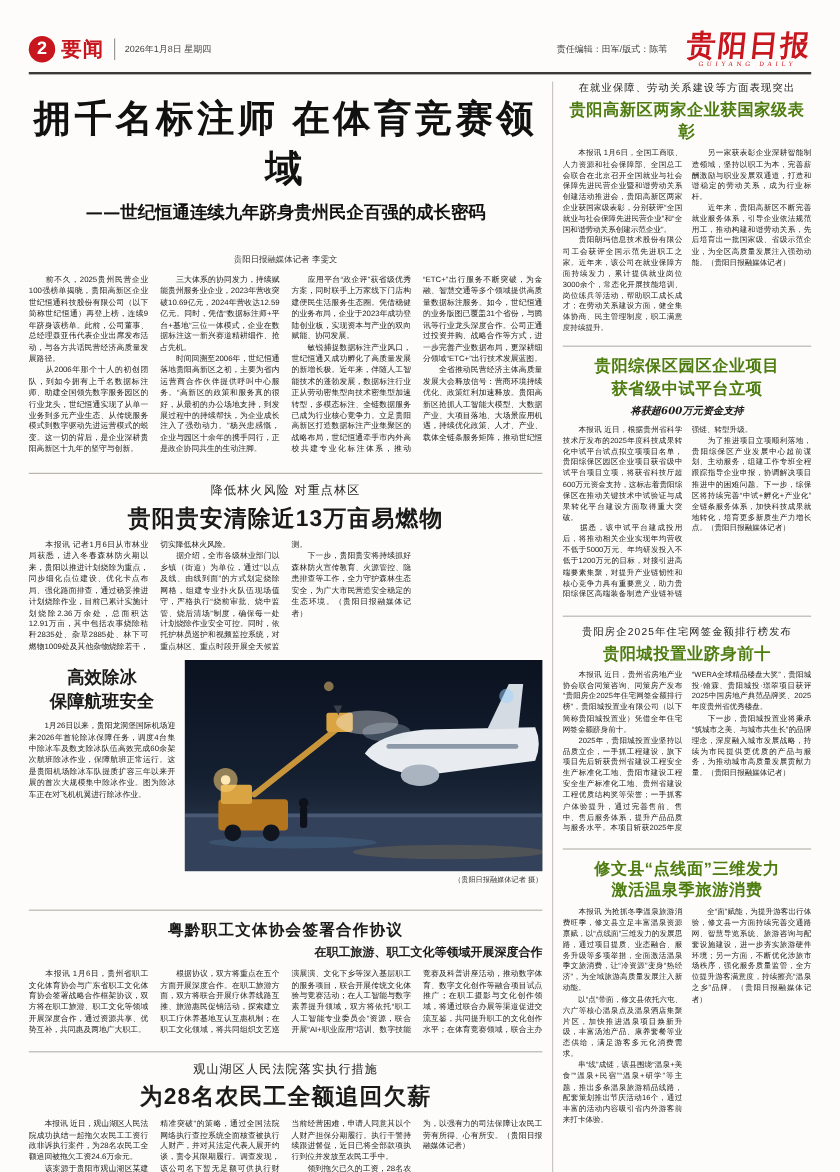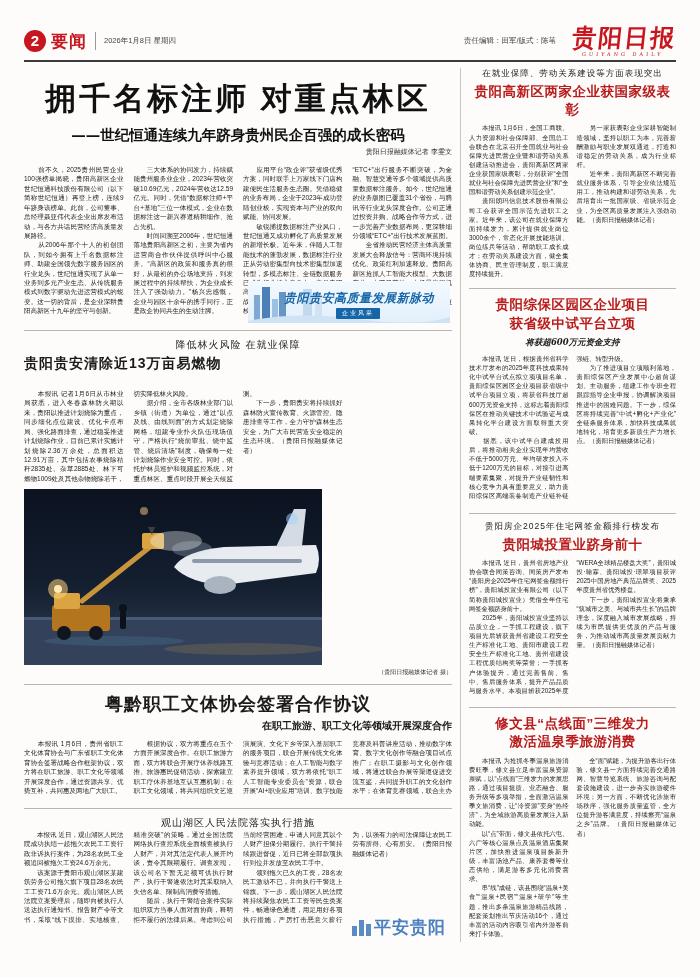--- a/index.html
+++ b/index.html
@@ -55,77 +55,77 @@
   .hrule{height:1px;background:#b9b6b0;margin:7px 0;}
   
   .lead-hl{
     text-align:center;font-size:31px;font-weight:bold;
     letter-spacing:3px;margin:10px 0 2px 0;color:#111;
   }
   .lead-sub{
     text-align:center;font-family:"DejaVu Serif", serif;font-weight:bold;
     font-size:14.5px;margin-top:6px;color:#111;
   }
-  .lead-by{text-align:right;font-size:7px;color:#333;margin-top:2px;font-family:"DejaVu Serif", serif;}
+  .lead-by{text-align:center;font-size:7px;color:#333;margin-top:24px;font-family:"DejaVu Serif", serif;}
   .lead-body-wrap{position:relative;margin-top:8px;}
   .lead-body{height:158px;column-count:4;column-gap:10px;}
   
   .banner{
     position:absolute;right:2px;bottom:0;width:202px;height:42px;
     background:linear-gradient(180deg,#f3f9ff 0%,#e2effb 100%);
     overflow:hidden;
   }
   .banner svg{position:absolute;left:0;top:0;}
   .banner-title{
     position:absolute;left:36px;top:9px;width:166px;
     color:#1565a8;font-weight:bold;font-size:12px;letter-spacing:0.5px;
     font-family:"DejaVu Serif", serif;font-style:italic;
   }
   .banner-tag{
     position:absolute;left:88px;top:27px;
     background:#1565a8;color:#fff;font-size:6px;padding:1px 6px;
     letter-spacing:2px;border-radius:1px;
   }
   
-  .fire-hl{text-align:left;font-size:14px;font-weight:bold;letter-spacing:1px;margin:3px 0 16px 0;}
+  .fire-hl{text-align:center;font-size:19px;font-weight:bold;letter-spacing:1px;margin:3px 0 5px 0;}
   .fire-body{height:96px;column-count:4;column-gap:10px;}
   
   .deice-row{display:flex;margin-top:4px;}
   .deice-art{width:122px;flex:0 0 auto;margin-right:8px;}
   .deice-hl{
     text-align:center;font-size:14.5px;font-weight:bold;
     white-space:pre-line;line-height:1.35;margin:6px 0 6px 0;
   }
   .deice-body{height:150px;}
   .photo-wrap{flex:1;}
   .photo{
     position:relative;width:298px;height:176px;
     background:linear-gradient(180deg,#0b1220 0%,#141f30 55%,#243144 78%,#2d3a4d 100%);
     overflow:hidden;
   }
   .photo-cap{font-size:6px;color:#333;text-align:right;margin-top:3px;}
   
-  .union-hl{text-align:center;font-size:18px;font-weight:bold;letter-spacing:1px;margin:4px 0 3px 0;}
+  .union-hl{text-align:center;font-size:13px;font-weight:bold;letter-spacing:1px;margin:4px 0 3px 0;}
   .union-sub{text-align:right;font-family:"DejaVu Serif", serif;font-weight:bold;font-size:10px;margin-bottom:6px;}
   .union-body{height:62px;column-count:4;column-gap:10px;}
   
   .court-wrap{position:relative;}
   .court-hl{text-align:center;font-size:19px;font-weight:bold;letter-spacing:1px;margin:3px 0 5px 0;}
   .court-body{height:102px;column-count:4;column-gap:10px;}
   .pingan{
     position:absolute;right:0;bottom:-4px;width:100px;height:30px;
     background:#fdfcfa;display:flex;align-items:flex-end;gap:3px;
   }
   .pingan-bars{display:flex;align-items:flex-end;gap:2px;}
   .pingan-bars i{display:block;background:#5a8bc4;width:5px;}
   .pingan-text{color:#4a7fc1;font-weight:bold;font-size:17px;font-family:"DejaVu Serif", serif;letter-spacing:1px;line-height:1;}
   
   .r-art .kicker{font-size:8.5px;}
   .r-hl{
-    text-align:center;font-weight:bold;color:#b91c1c;
+    text-align:center;font-weight:bold;color:#4d7c0f;
     font-size:13.5px;letter-spacing:0.5px;margin:3px 0 4px 0;
     white-space:pre-line;line-height:1.35;
   }
   .r-sub{text-align:center;font-family:"DejaVu Serif", serif;font-weight:bold;font-size:8.5px;margin-bottom:5px;font-style:italic;}
   .r-body{column-count:2;column-gap:8px;font-size:6.3px;}
   .h1r{height:158px;} .h2r{height:152px;} .h3r{height:142px;} .h4r{height:186px;}
 </style>
 </head>
 <body>
 
@@ -143,59 +143,51 @@
       <small>GUIYANG DAILY</small>
     </div>
   </div>
   <div class="hd-rule"></div>
 
   <div class="main">
 
     <div class="col-left">
 
       <article>
-        <h1 class="lead-hl">拥千名标注师 对重点林区</h1>
+        <h1 class="lead-hl">拥千名标注师 在体育竞赛领域</h1>
         <div class="lead-sub">——世纪恒通连续九年跻身贵州民企百强的成长密码</div>
         <div class="lead-by">贵阳日报融媒体记者 李雯文</div>
         <div class="lead-body-wrap">
           <div class="body-text lead-body">　　前不久，2025贵州民营企业100强榜单揭晓，贵阳高新区企业世纪恒通科技股份有限公司（以下简称世纪恒通）再登上榜，连续9年跻身该榜单。此前，公司董事、总经理聂亚伟代表企业出席发布活动，与各方共话民营经济高质量发展路径。
 　　从2006年那个十人的初创团队，到如今拥有上千名数据标注师、助建全国领先数字服务园区的行业龙头，世纪恒通实现了从单一业务到多元产业生态、从传统服务模式到数字驱动先进运营模式的蜕变。这一切的背后，是企业深耕贵阳高新区十九年的坚守与创新。
 　　三大体系的协同发力，持续赋能贵州服务业企业，2023年营收突破10.69亿元，2024年营收达12.59亿元。同时，凭借“数据标注师+平台+基地”三位一体模式，企业在数据标注这一新兴赛道精耕细作、抢占先机。
 　　时间回溯至2006年，世纪恒通落地贵阳高新区之初，主要为省内运营商合作伙伴提供呼叫中心服务。“高新区的政策和服务真的很好，从最初的办公场地支持，到发展过程中的持续帮扶，为企业成长注入了强劲动力。”杨兴忠感慨，企业与园区十余年的携手同行，正是政企协同共生的生动注脚。
 　　应用平台“政企评”获省级优秀方案，同时联手上万家线下门店构建便民生活服务生态圈。凭借稳健的业务布局，企业于2023年成功登陆创业板，实现资本与产业的双向赋能、协同发展。
 　　敏锐捕捉数据标注产业风口，世纪恒通又成功孵化了高质量发展的新增长极。近年来，伴随人工智能技术的蓬勃发展，数据标注行业正从劳动密集型向技术密集型加速转型，多模态标注、全链数据服务已成为行业核心竞争力。立足贵阳高新区打造数据标注产业集聚区的战略布局，世纪恒通牵手市内外高校共建专业化标注体系，推动“ETC+”出行服务不断突破，为金融、智慧交通等多个领域提供高质量数据标注服务。如今，世纪恒通的业务版图已覆盖31个省份，与腾讯等行业龙头深度合作。公司正通过投资并购、战略合作等方式，进一步完善产业数据布局，更深耕细分领域“ETC+”出行技术发展蓝图。
 　　全省推动民营经济主体高质量发展大会释放信号：营商环境持续优化、政策红利加速释放。贵阳高新区抢抓人工智能大模型、大数据产业、大项目落地、大场景应用机遇，持续优化政策、人才、产业、载体全链条服务矩阵，推动世纪恒通等民营企业在高质量发展赛道上行稳致远。</div>
 
-          <div class="banner">
-            <svg width="202" height="42" viewBox="0 0 202 42">
-              <rect x="6" y="14" width="6" height="26" fill="#7fa9d4"></rect>
-              <rect x="14" y="6" width="8" height="34" fill="#4c7fb5"></rect>
-              <rect x="24" y="18" width="6" height="22" fill="#9cc0e2"></rect>
-              <rect x="31" y="11" width="7" height="29" fill="#6594c6"></rect>
-              <rect x="55" y="8" width="9" height="30" fill="#b7d3ea" opacity="0.8"></rect>
-              <rect x="67" y="14" width="7" height="24" fill="#cadff0" opacity="0.8"></rect>
-              <path d="M0 40 Q50 30 110 38 T202 36 L202 42 L0 42 Z" fill="#cfe3f4"></path>
-            </svg>
-            <div class="banner-title">贵阳贵安高质量发展新脉动</div>
-            <div class="banner-tag">企业风采</div>
-          </div>
         </div>
       </article>
 
       <div class="hrule"></div>
 
       <article>
-        <div class="kicker">降低林火风险 在就业保障</div>
+        <div class="kicker">降低林火风险 对重点林区</div>
         <h2 class="fire-hl">贵阳贵安清除近13万亩易燃物</h2>
         <div class="body-text fire-body">　　本报讯 记者1月6日从市林业局获悉，进入冬春森林防火期以来，贵阳以推进计划烧除为重点，同步细化点位建设、优化卡点布局、强化路面排查，通过稳妥推进计划烧除作业，目前已累计实施计划烧除2.36万余处，总面积达12.91万亩，其中包括农事烧除秸秆2835处、杂草2885处、林下可燃物1009处及其他杂物烧除若干，切实降低林火风险。
 　　据介绍，全市各级林业部门以乡镇（街道）为单位，通过“以点及线、由线到面”的方式划定烧除网格，组建专业扑火队伍现场值守，严格执行“烧前审批、烧中监管、烧后清场”制度，确保每一处计划烧除作业安全可控。同时，依托护林员巡护和视频监控系统，对重点林区、重点时段开展全天候监测。
 　　下一步，贵阳贵安将持续抓好森林防火宣传教育、火源管控、隐患排查等工作，全力守护森林生态安全，为广大市民营造安全稳定的生态环境。（贵阳日报融媒体记者）</div>
       </article>
 
       <div class="deice-row">
+        <article class="deice-art">
+          <h2 class="deice-hl">高效除冰
+保障航班安全</h2>
+          <div class="body-text deice-body">　　1月26日以来，贵阳龙洞堡国际机场迎来2026年首轮除冰保障任务，调度4台集中除冰车及数支除冰队伍高效完成60余架次航班除冰作业，保障航班正常运行。这是贵阳机场除冰车队提质扩容三年以来开展的首次大规模集中除冰作业。图为除冰车正在对飞机机翼进行除冰作业。</div>
+        </article>
         <div class="photo-wrap">
           <div class="photo">
             <svg width="298" height="176" viewBox="0 0 298 176">
 
               <rect x="0" y="128" width="298" height="48" fill="#33415a"></rect>
               <rect x="0" y="128" width="298" height="3" fill="#4a5a75"></rect>
               <ellipse cx="80" cy="150" rx="60" ry="5" fill="#54leaf" opacity="0"></ellipse>
               <ellipse cx="90" cy="152" rx="70" ry="5" fill="#4e86a8" opacity="0.25"></ellipse>
               <ellipse cx="220" cy="160" rx="80" ry="6" fill="#d9a441" opacity="0.18"></ellipse>
 
@@ -236,20 +228,21 @@
         <div class="union-sub">在职工旅游、职工文化等领域开展深度合作</div>
         <div class="body-text union-body">　　本报讯 1月6日，贵州省职工文化体育协会与广东省职工文化体育协会签署战略合作框架协议，双方将在职工旅游、职工文化等领域开展深度合作，通过资源共享、优势互补，共同惠及两地广大职工。
 　　根据协议，双方将重点在五个方面开展深度合作。在职工旅游方面，双方将联合开展疗休养线路互推、旅游惠民促销活动，探索建立职工疗休养基地互认互惠机制；在职工文化领域，将共同组织文艺巡演展演、文化下乡等深入基层职工的服务项目，联合开展传统文化体验与竞赛活动；在人工智能与数字素养提升领域，双方将依托“职工人工智能专业委员会”资源，联合开展“AI+职业应用”培训、数字技能竞赛及科普讲座活动，推动数字体育、数字文化创作等融合项目试点推广；在职工摄影与文化创作领域，将通过联合办展等渠道促进交流互鉴，共同提升职工的文化创作水平；在体育竞赛领域，联合主办或轮流承办羽毛球、乒乓球、篮球及徒步等多种类型的体育赛事，推广职工健身项目，打造区域性职工体育品牌赛事。
 　　为保障合作事项落地见效，双方将建立务实的工作机制，包括每年至少举行一次联席会议、设立固定的项目联络人等。（贵阳日报融媒体记者）</div>
       </article>
 
       <div class="hrule"></div>
 
       <article class="court-wrap">
         <div class="kicker">观山湖区人民法院落实执行措施</div>
+        <h2 class="court-hl">为28名农民工全额追回欠薪</h2>
         <div class="body-text court-body">　　本报讯 近日，观山湖区人民法院成功执结一起拖欠农民工工资行政非诉执行案件，为28名农民工全额追回被拖欠工资24.6万余元。
 　　该案源于贵阳市观山湖区某建筑劳务公司拖欠旗下项目28名农民工工资71.6万余元。观山湖区人民法院立案受理后，随即向被执行人送达执行通知书、报告财产令等文书，采取“线下摸排、实地核查、精准突破”的策略，通过全国法院网络执行查控系统全面核查被执行人财产，并对其法定代表人展开约谈，责令其限期履行。调查发现，该公司名下暂无足额可供执行财产，执行干警遂依法对其采取纳入失信名单、限制高消费等措施。
 　　随后，执行干警结合案件实际组织双方当事人面对面协商，释明拒不履行的法律后果。考虑到公司当前经营困难，申请人同意其以个人财产担保分期履行。执行干警持续跟进督促，近日已将全部款项执行到位并发放至农民工手中。
 　　领到拖欠已久的工资，28名农民工激动不已，并向执行干警送上锦旗。下一步，观山湖区人民法院将持续聚焦农民工工资等民生类案件，畅通绿色通道，用足用好各项执行措施，严厉打击恶意欠薪行为，以强有力的司法保障让农民工劳有所得、心有所安。（贵阳日报融媒体记者）</div>
         <div class="pingan">
           <span class="pingan-bars">
             <i style="height:10px"></i>
               <i style="height:16px"></i>
               <i style="height:12px"></i>
           </span>

